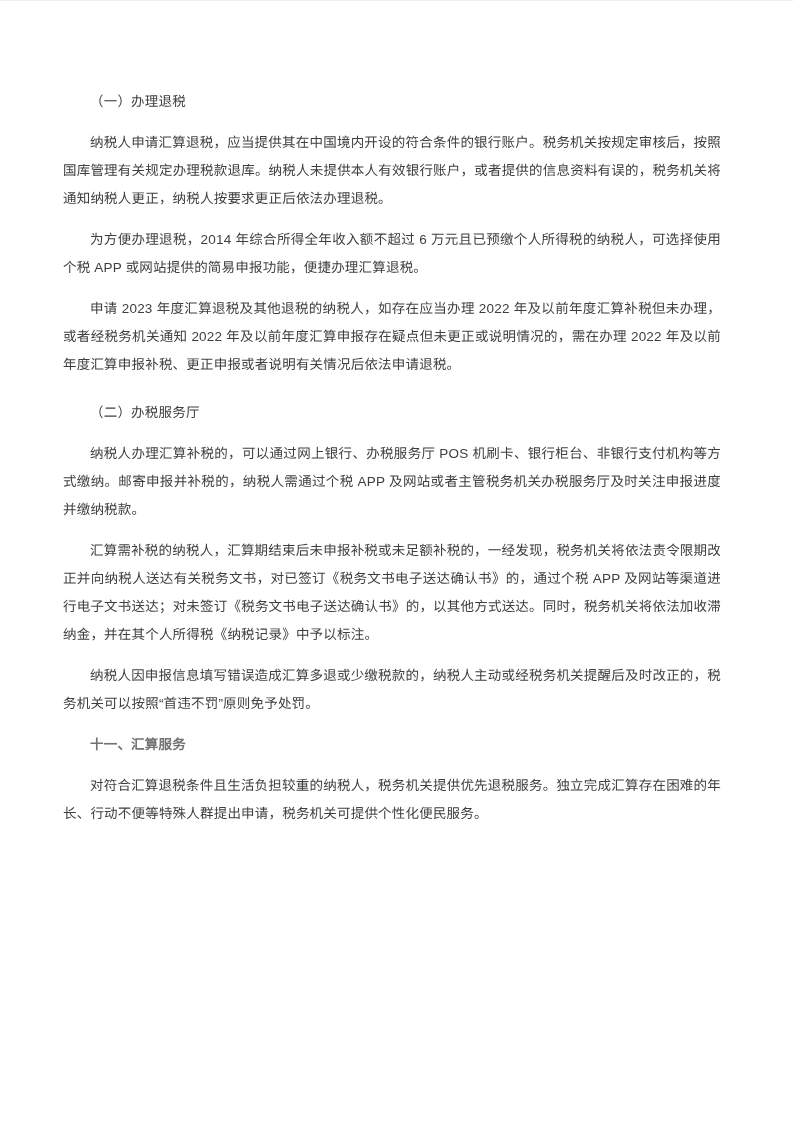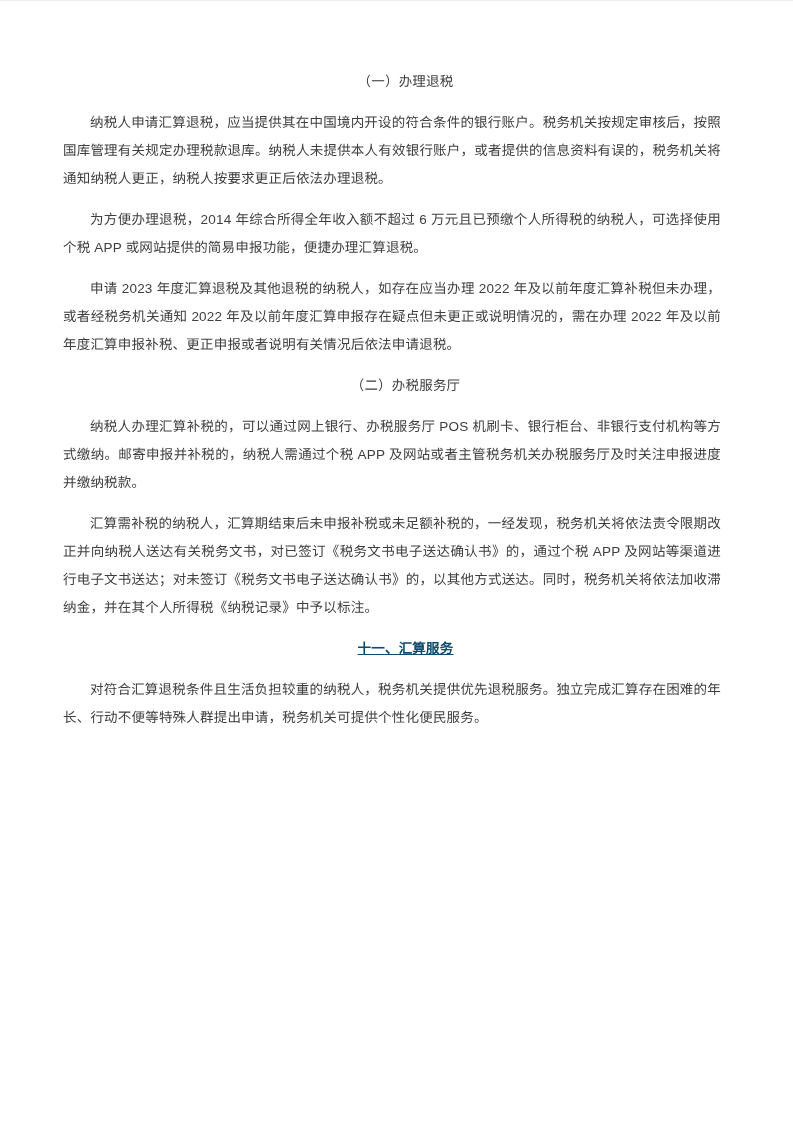--- a/index.html
+++ b/index.html
@@ -26,35 +26,36 @@
     line-height: 28px;
     text-align: justify;
     text-indent: 2em;
     letter-spacing: 0.2px;
     word-break: break-all;
   }
   .block:last-child {
     margin-bottom: 4px;
   }
   .subheading {
-    text-align: center;
+    text-align: left;
+    margin-top: 20px;
   }
   .heading-bold {
     font-weight: bold;
-    text-align: center;
-    color: #0c4a6e;
-    text-decoration: underline;
+    text-align: left;
+    color: #737373;
   }
 </style>
 </head>
 <body>
 
 <div class="page">
   <p class="block subheading">（一）办理退税</p>
   <p class="block">纳税人申请汇算退税，应当提供其在中国境内开设的符合条件的银行账户。税务机关按规定审核后，按照国库管理有关规定办理税款退库。纳税人未提供本人有效银行账户，或者提供的信息资料有误的，税务机关将通知纳税人更正，纳税人按要求更正后依法办理退税。</p>
   <p class="block">为方便办理退税，2014 年综合所得全年收入额不超过 6 万元且已预缴个人所得税的纳税人，可选择使用个税 APP 或网站提供的简易申报功能，便捷办理汇算退税。</p>
   <p class="block">申请 2023 年度汇算退税及其他退税的纳税人，如存在应当办理 2022 年及以前年度汇算补税但未办理，或者经税务机关通知 2022 年及以前年度汇算申报存在疑点但未更正或说明情况的，需在办理 2022 年及以前年度汇算申报补税、更正申报或者说明有关情况后依法申请退税。</p>
   <p class="block subheading">（二）办税服务厅</p>
   <p class="block">纳税人办理汇算补税的，可以通过网上银行、办税服务厅 POS 机刷卡、银行柜台、非银行支付机构等方式缴纳。邮寄申报并补税的，纳税人需通过个税 APP 及网站或者主管税务机关办税服务厅及时关注申报进度并缴纳税款。</p>
   <p class="block">汇算需补税的纳税人，汇算期结束后未申报补税或未足额补税的，一经发现，税务机关将依法责令限期改正并向纳税人送达有关税务文书，对已签订《税务文书电子送达确认书》的，通过个税 APP 及网站等渠道进行电子文书送达；对未签订《税务文书电子送达确认书》的，以其他方式送达。同时，税务机关将依法加收滞纳金，并在其个人所得税《纳税记录》中予以标注。</p>
+  <p class="block">纳税人因申报信息填写错误造成汇算多退或少缴税款的，纳税人主动或经税务机关提醒后及时改正的，税务机关可以按照“首违不罚”原则免予处罚。</p>
   <p class="block heading-bold">十一、汇算服务</p>
   <p class="block">对符合汇算退税条件且生活负担较重的纳税人，税务机关提供优先退税服务。独立完成汇算存在困难的年长、行动不便等特殊人群提出申请，税务机关可提供个性化便民服务。</p>
 </div>
 
 </body></html>

